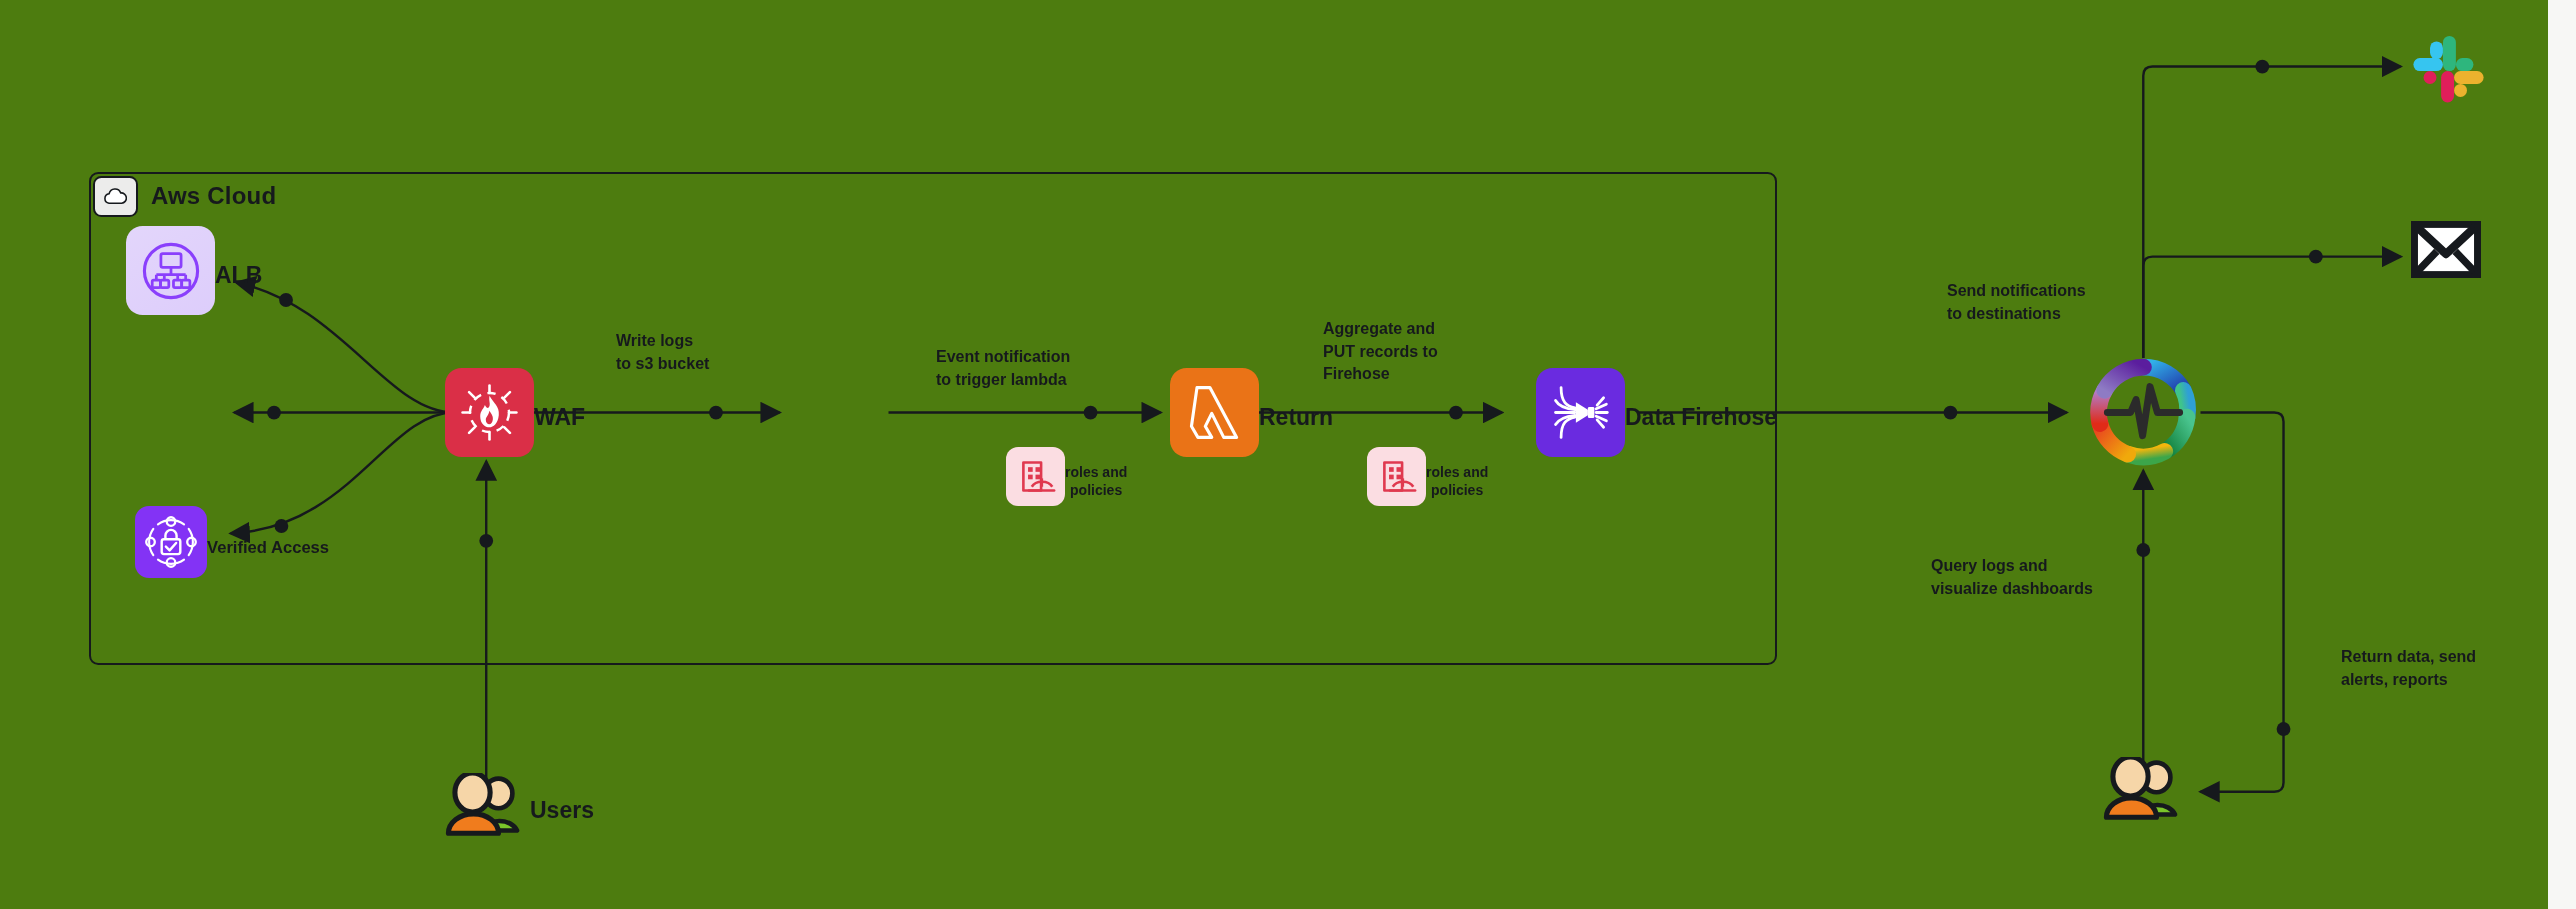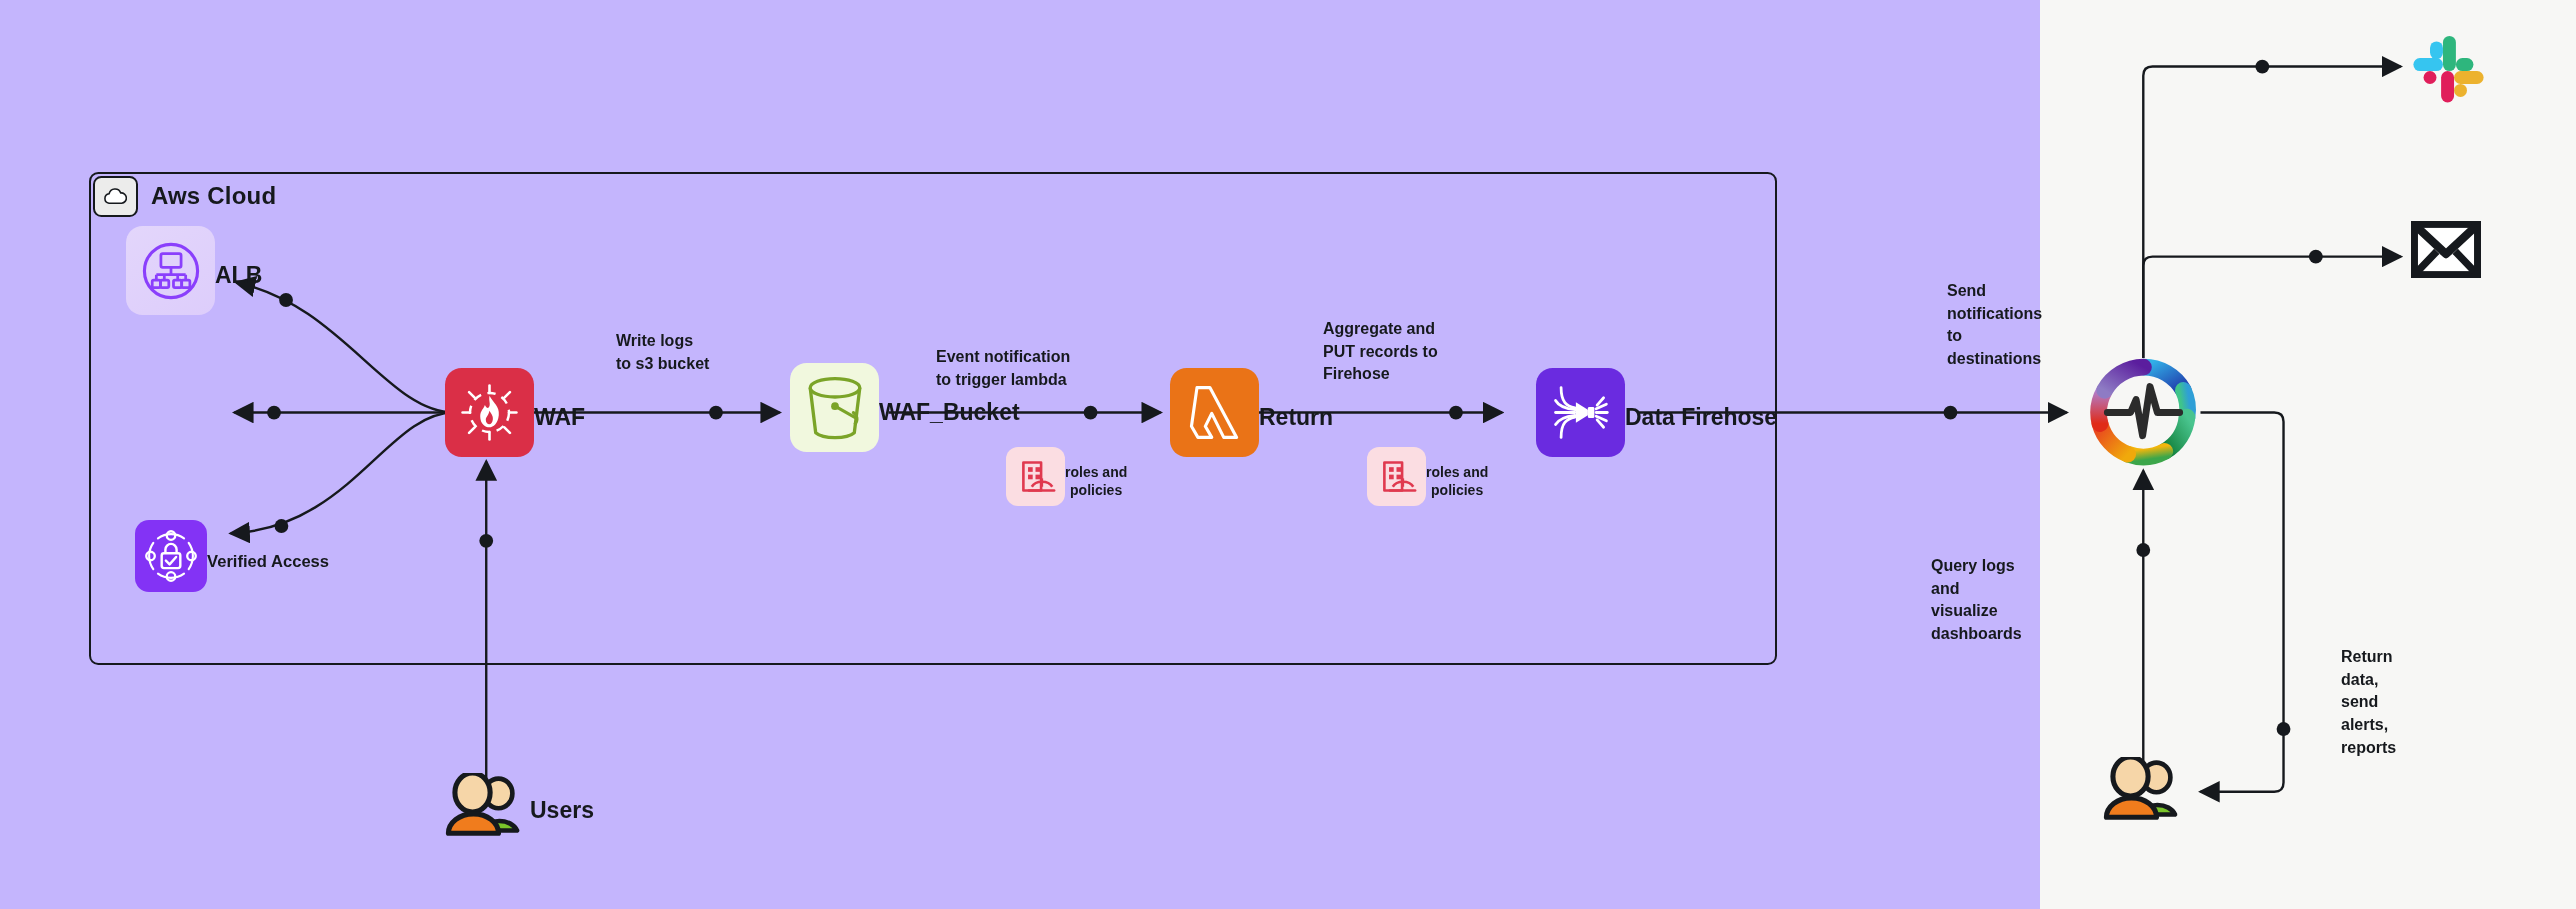--- a/index.html
+++ b/index.html
@@ -7,23 +7,23 @@
     background: #f7f7f5;
   }
   body {
     font-family: "Liberation Sans", sans-serif;
     width: 2576px; height: 910px;
     position: relative;
     overflow: hidden;
   }
   #stage {
     position: relative;
-    width: 2040px;
+    width: 2548px;
     height: 910px;
-    background: #c4b5fd;
+    background: #4d7c0f;
   }
   #wires {
     position: absolute;
     left: 0; top: 0;
     width: 2576px; height: 910px;
     pointer-events: none;
   }
   .node {
     position: absolute;
     display: flex;
@@ -196,21 +196,21 @@
         <rect x="15.5" y="46" width="9" height="8" rx="1.6" fill="none" stroke="#8a3ffc" stroke-width="3"></rect>
         <rect x="24.6" y="46" width="9" height="8" rx="1.6" fill="none" stroke="#8a3ffc" stroke-width="3"></rect>
         <rect x="38.7" y="46" width="9" height="8" rx="1.6" fill="none" stroke="#8a3ffc" stroke-width="3"></rect>
         <rect x="47.6" y="46" width="9" height="8" rx="1.6" fill="none" stroke="#8a3ffc" stroke-width="3"></rect>
       </svg>
     </div>
     <div class="node-label lbl-lg">ALB</div>
   </div>
 
 
-  <div class="node" style="left:135px; top:506px;margin-top:14px;">
+  <div class="node" style="left:135px; top:506px;">
     <div class="svc svc-va tile">
       <svg width="54" height="54" viewBox="0 0 58 58">
         <g fill="none" stroke="#fff" stroke-width="2.3" stroke-linecap="round">
           <path d="M15,10 A24,24 0 0 1 43,10"></path>
           <path d="M48,15 A24,24 0 0 1 48,43"></path>
           <path d="M43,48 A24,24 0 0 1 15,48"></path>
           <path d="M10,43 A24,24 0 0 1 10,15"></path>
         </g>
         <circle cx="29" cy="7" r="4.6" fill="none" stroke="#fff" stroke-width="2.5"></circle>
         <circle cx="51" cy="29" r="4.6" fill="none" stroke="#fff" stroke-width="2.5"></circle>
@@ -238,32 +238,20 @@
           <path d="M57,13 L51,19"></path>
             <path d="M19,51 L13,57"></path>
         </g>
         <path d="M35,17 C39,25 46,28 45,38 C44,47 39,51 35,51 C30,51 25,47 25,39 C25,33 29,31 30,27 C32,31 34,31 35,28 C36,25 34,22 35,17 Z" fill="#fff"></path>
         <path d="M35,33 C37,37 39,38 38.6,42.5 C38.2,46 36.6,47.6 34.8,47.6 C32.8,47.6 31,46 31,42.8 C31,39.6 34,38 35,33 Z" fill="#da2f47"></path>
       </svg>
     </div>
     <div class="node-label lbl-lg">WAF</div>
   </div>
 
-  <div class="node" style="left:790px; top:363px;">
-    <div class="svc svc-bucket tile">
-      <svg width="68" height="72" viewBox="0 0 74 78">
-        <ellipse cx="37" cy="17" rx="27" ry="10" fill="none" stroke="#7ba428" stroke-width="3.6"></ellipse>
-        <path d="M10,17 L16,66 A23,9 0 0 0 58,66 L64,17" fill="none" stroke="#7ba428" stroke-width="3.6" stroke-linejoin="round"></path>
-        <path d="M37,37 L60,50" fill="none" stroke="#7ba428" stroke-width="3.4" stroke-linecap="round"></path>
-        <circle cx="37" cy="37" r="4.2" fill="#7ba428"></circle>
-        <path d="M57,44 A8,8 0 0 1 59,56" fill="none" stroke="#7ba428" stroke-width="3.4" stroke-linecap="round"></path>
-      </svg>
-    </div>
-    <div class="node-label lbl-lg">WAF_Bucket</div>
-  </div>
 
   <div class="node" style="left:1170px; top:368px;">
     <div class="svc svc-lambda tile">
       <svg width="59" height="61" viewBox="0 0 64 66">
         <path d="M13,6 L27,6 L56,60 L42,60 L29,34 L22,48 L29,60 L14,60 L7,48 Z" fill="none" stroke="#fff" stroke-width="3.4" stroke-linejoin="round"></path>
       </svg>
     </div>
     <div class="node-label lbl-lg">Return</div>
   </div>
 

